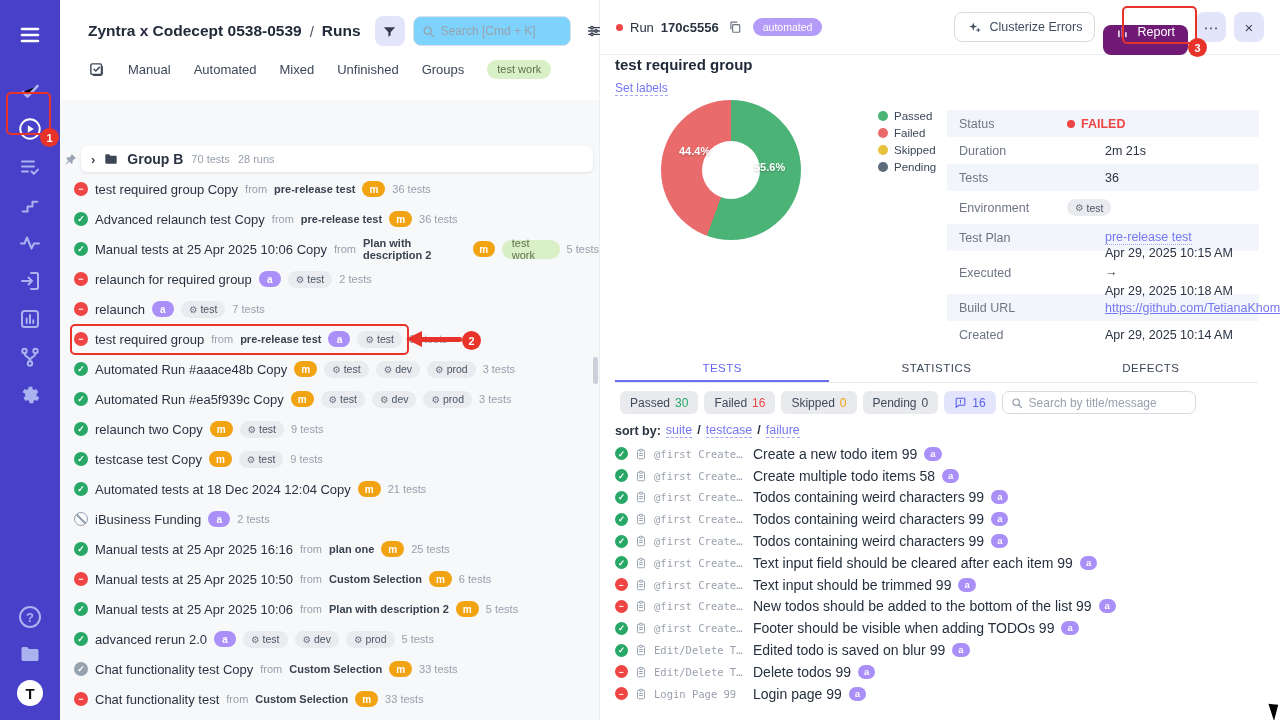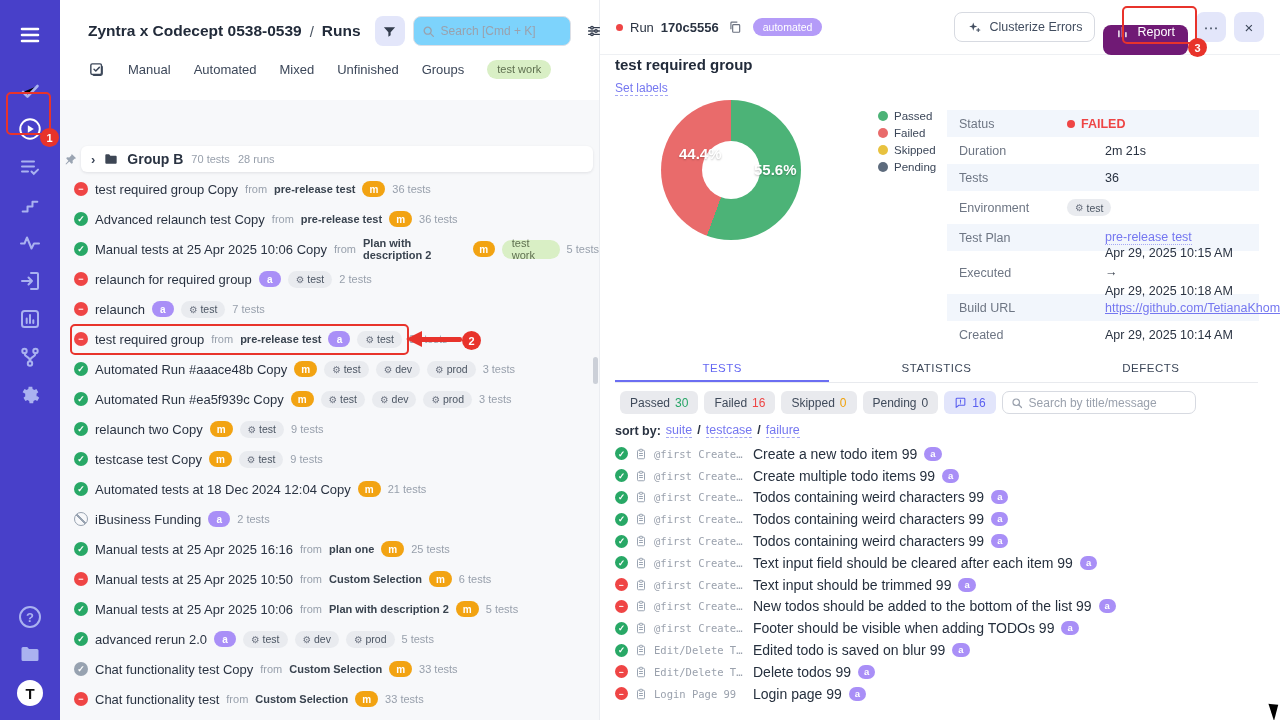--- a/index.html
+++ b/index.html
@@ -68,21 +68,21 @@
   .copy-btn { border:none; background:transparent; cursor:pointer; padding:0; margin-left:2px; }
   .badge-auto { background:#b49bf8; color:#fff; font-size:10.5px; border-radius:10px; padding:3px 10px; margin-left:4px; cursor:default; }
   .rp-actions { margin-left:auto; display:flex; gap:8px; align-items:center; }
   .btn-outline { border:1px solid #d7dae1; border-radius:8px; height:30px; padding:0 12px; display:flex; gap:7px; align-items:center; font-size:12.5px; color:#414d5f; background:#fff; cursor:pointer; font-family:inherit; }
   .btn-primary { border:none; border-radius:8px; height:30px; padding:0 13px; display:flex; gap:7px; align-items:flex-start; font-size:12.5px; color:#fff; background:#701a75; cursor:pointer; font-family:inherit; font-weight:500;margin-top:25px; }
   .rp-title { position:absolute; left:15px; top:56px; font-size:15px; font-weight:bold; color:#222b3a; }
   .set-labels { position:absolute; left:15px; top:81px; font-size:12px; color:#7577f0; border-bottom:1px dashed #a5a8f5; cursor:pointer; }
 
   .donut { position:absolute; left:61px; top:100px; width:140px; height:140px; border-radius:50%; }
   .donut-hole { position:absolute; left:41px; top:41px; width:58px; height:58px; border-radius:50%; background:#fff; }
-  .donut-lab { position:absolute; color:#fff; font-size:15px; font-weight:bold; text-shadow:0 1px 2px rgba(0,0,0,.25); }
+  .donut-lab { position:absolute; color:#fff; font-size:11px; font-weight:bold; text-shadow:0 1px 2px rgba(0,0,0,.25); }
   .dl-green { left:93px; top:61px; }
   .dl-red { left:18px; top:45px; }
 
   .legend { position:absolute; left:278px; top:110px; display:flex; flex-direction:column; gap:5px; }
   .lg-item { display:flex; align-items:center; gap:6px; font-size:11.5px; color:#3c4759; cursor:pointer; }
   .lg-dot { width:10px; height:10px; border-radius:50%; flex:none; }
 
   .info-table { position:absolute; left:347px; top:110px; width:312px; }
   .inf-row { display:flex; align-items:center; padding:0 12px; }
   .inf-row.lt { background:#f2f6fc; }
@@ -643,21 +643,21 @@
       <div class="t-row">
         <span class="t-st passed">✓</span>
         <span>
           <svg width="12" height="12" viewBox="0 0 24 24" stroke="#9aa4b2" stroke-width="2" fill="none" stroke-linejoin="round">
             <rect x="5" y="4.5" width="14" height="17" rx="2"></rect>
             <rect x="9" y="2.5" width="6" height="4" rx="1" fill="#fff"></rect>
             <path d="M9 11h6M9 15h6" stroke-linecap="round"></path>
           </svg>
         </span>
         <span class="suite">@first Create…</span>
-        <span class="t-title">Create multiple todo items 99</span>
+        <span class="t-title">Create multiple todo items 58</span>
         <span class="ab">a</span>
       </div>
       <div class="t-row">
         <span class="t-st passed">✓</span>
         <span>
           <svg width="12" height="12" viewBox="0 0 24 24" stroke="#9aa4b2" stroke-width="2" fill="none" stroke-linejoin="round">
             <rect x="5" y="4.5" width="14" height="17" rx="2"></rect>
             <rect x="9" y="2.5" width="6" height="4" rx="1" fill="#fff"></rect>
             <path d="M9 11h6M9 15h6" stroke-linecap="round"></path>
           </svg>

